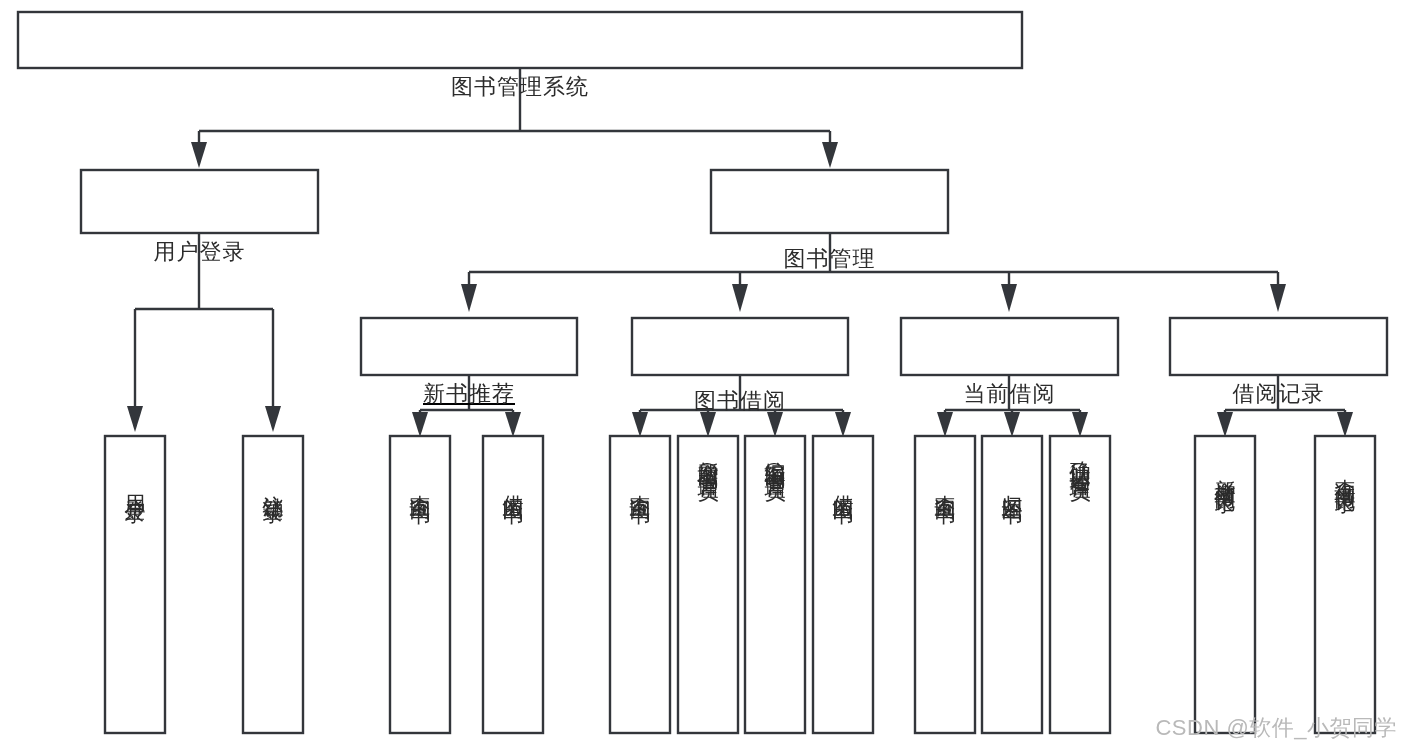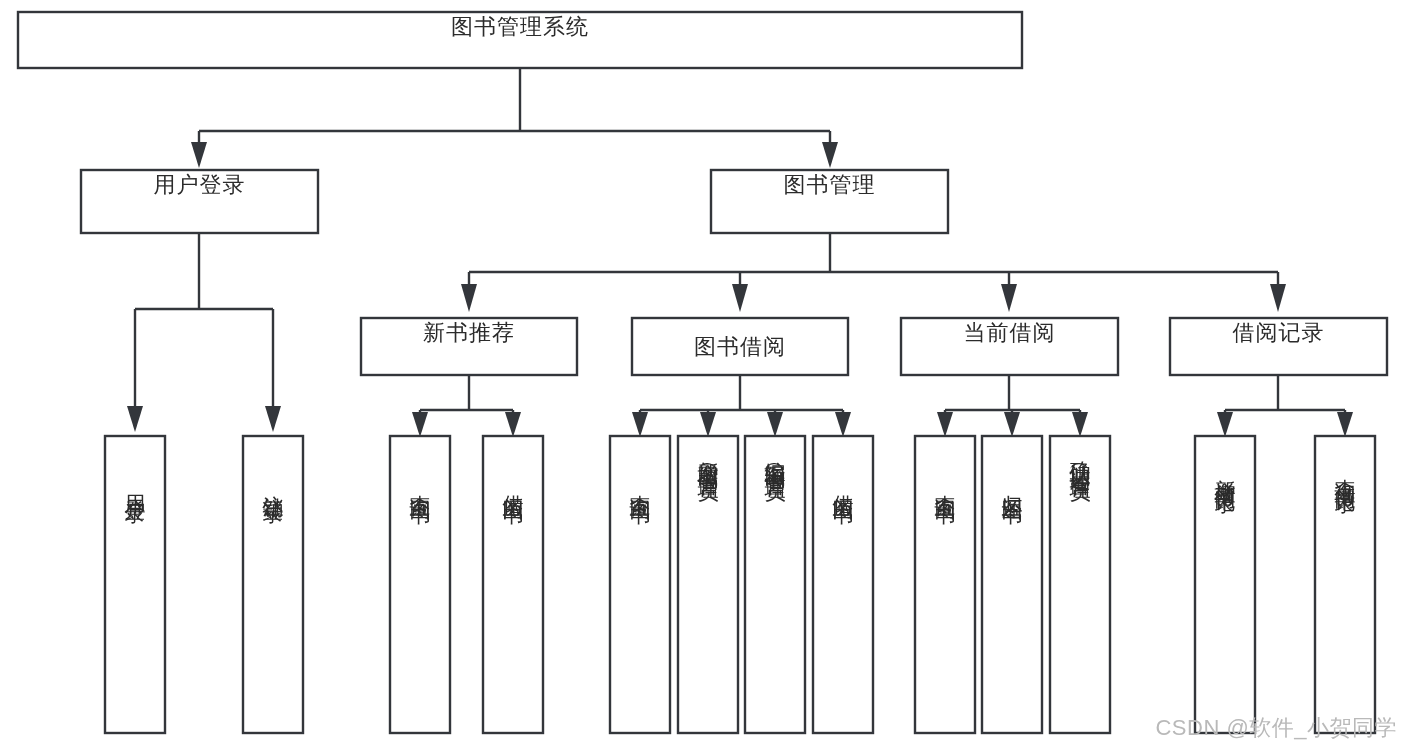--- a/index.html
+++ b/index.html
@@ -45,23 +45,24 @@
     font-family: "Liberation Sans", "DejaVu Sans", sans-serif;
     font-size: 21px;
     line-height: 1.05;
     color: #2b2b2b;
     letter-spacing: 3px;
     white-space: nowrap;
   }
   .hlabel-wrap {
     position: absolute;
     display: flex;
-    align-items: flex-start;
+    align-items: flex-end;
     justify-content: center;
     pointer-events: none;
+    margin-top: 34px;
   }
   .hlabel-text {
     font-family: "Liberation Sans", "DejaVu Sans", sans-serif;
     font-size: 22px;
     color: #2b2b2b;
     letter-spacing: 1px;
     white-space: nowrap;
   }
   .connector {
     stroke: #33363b;
@@ -190,21 +191,21 @@
   </div>
 
   <div class="hlabel-wrap" style="left:81px; top:170px; width:237px; height:63px;">
     <span class="hlabel-text">用户登录</span>
   </div>
 
   <div class="hlabel-wrap" style="left:711px; top:170px; width:237px; height:70px;">
     <span class="hlabel-text">图书管理</span>
   </div>
 
-  <div class="hlabel-wrap" style="left:361px; top:318px; width:216px; height:57px;">
+  <div class="hlabel-wrap" style="left:361px; top:318px; width:216px; height:57px;text-decoration:underline;">
     <span class="hlabel-text">新书推荐</span>
   </div>
 
   <div class="hlabel-wrap" style="left:632px; top:332px; width:216px; height:50px;">
     <span class="hlabel-text">图书借阅</span>
   </div>
 
   <div class="hlabel-wrap" style="left:1170px; top:318px; width:217px; height:57px;">
     <span class="hlabel-text">借阅记录</span>
   </div>

